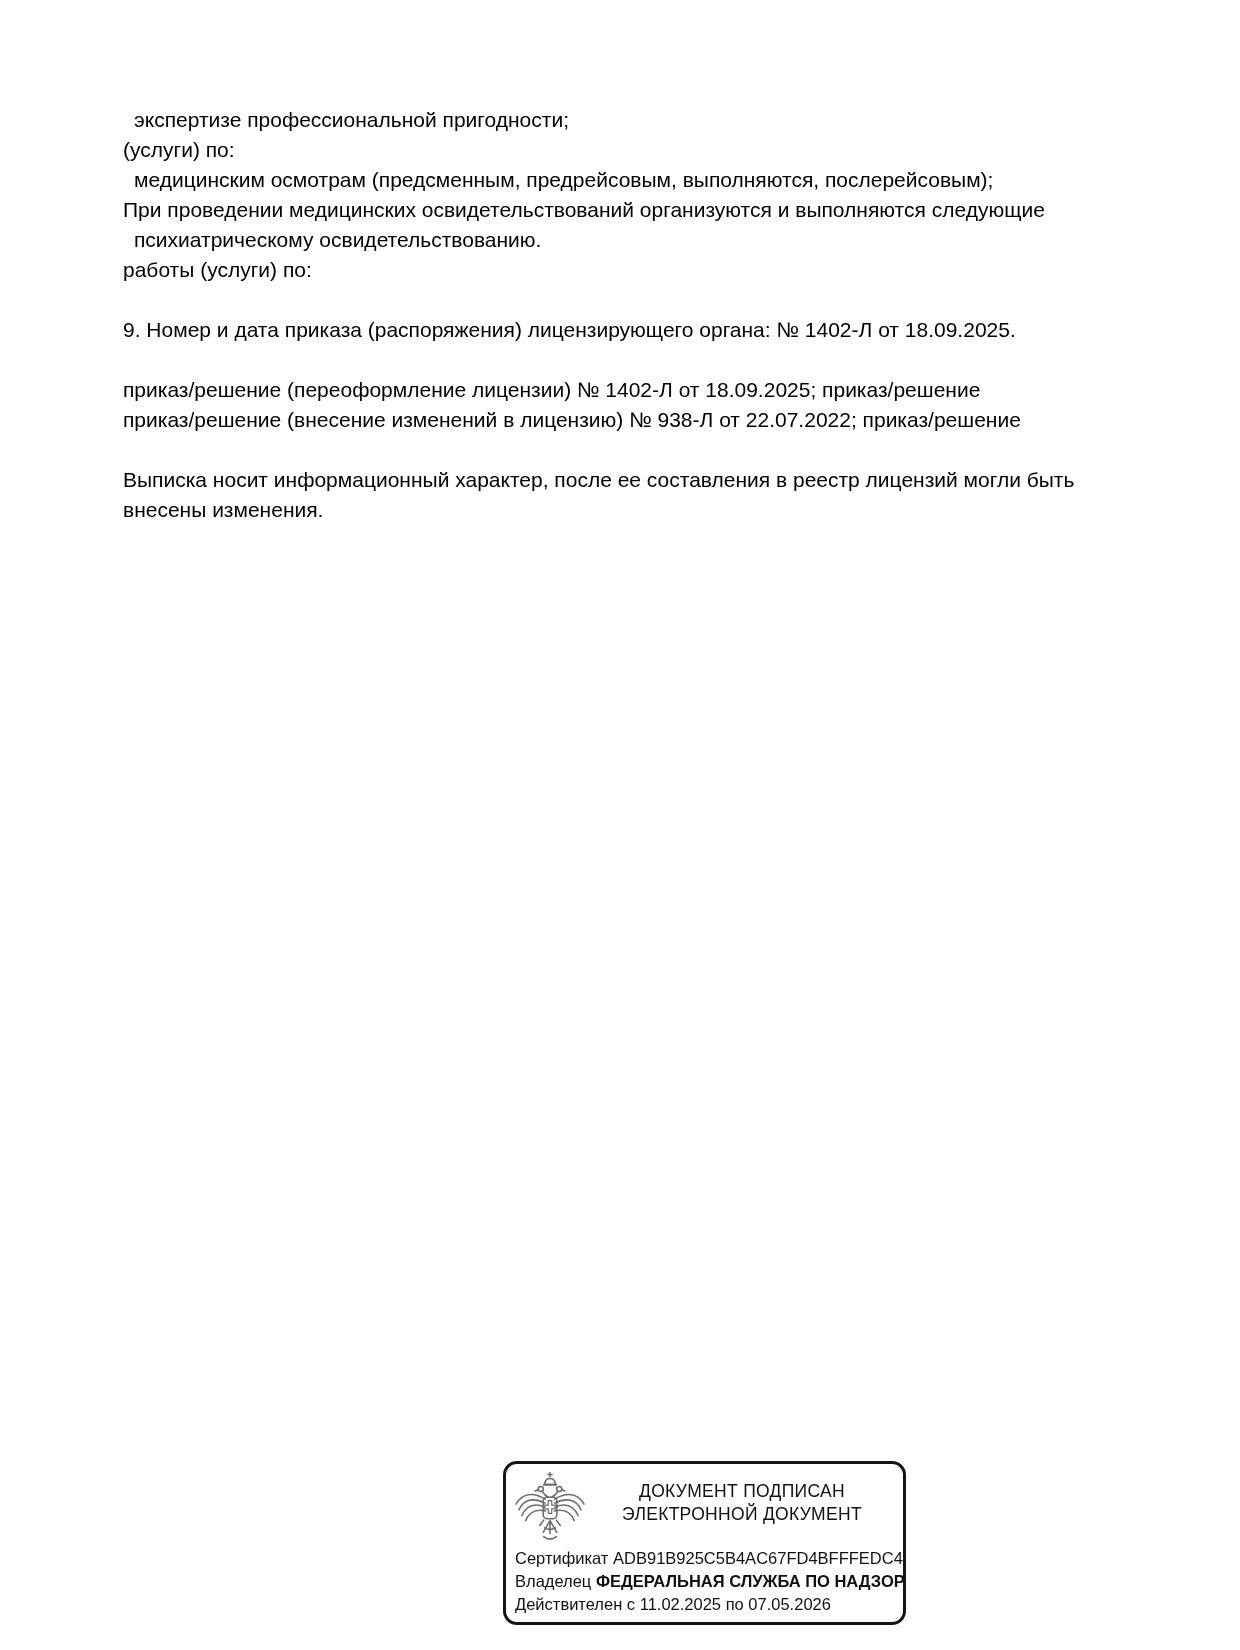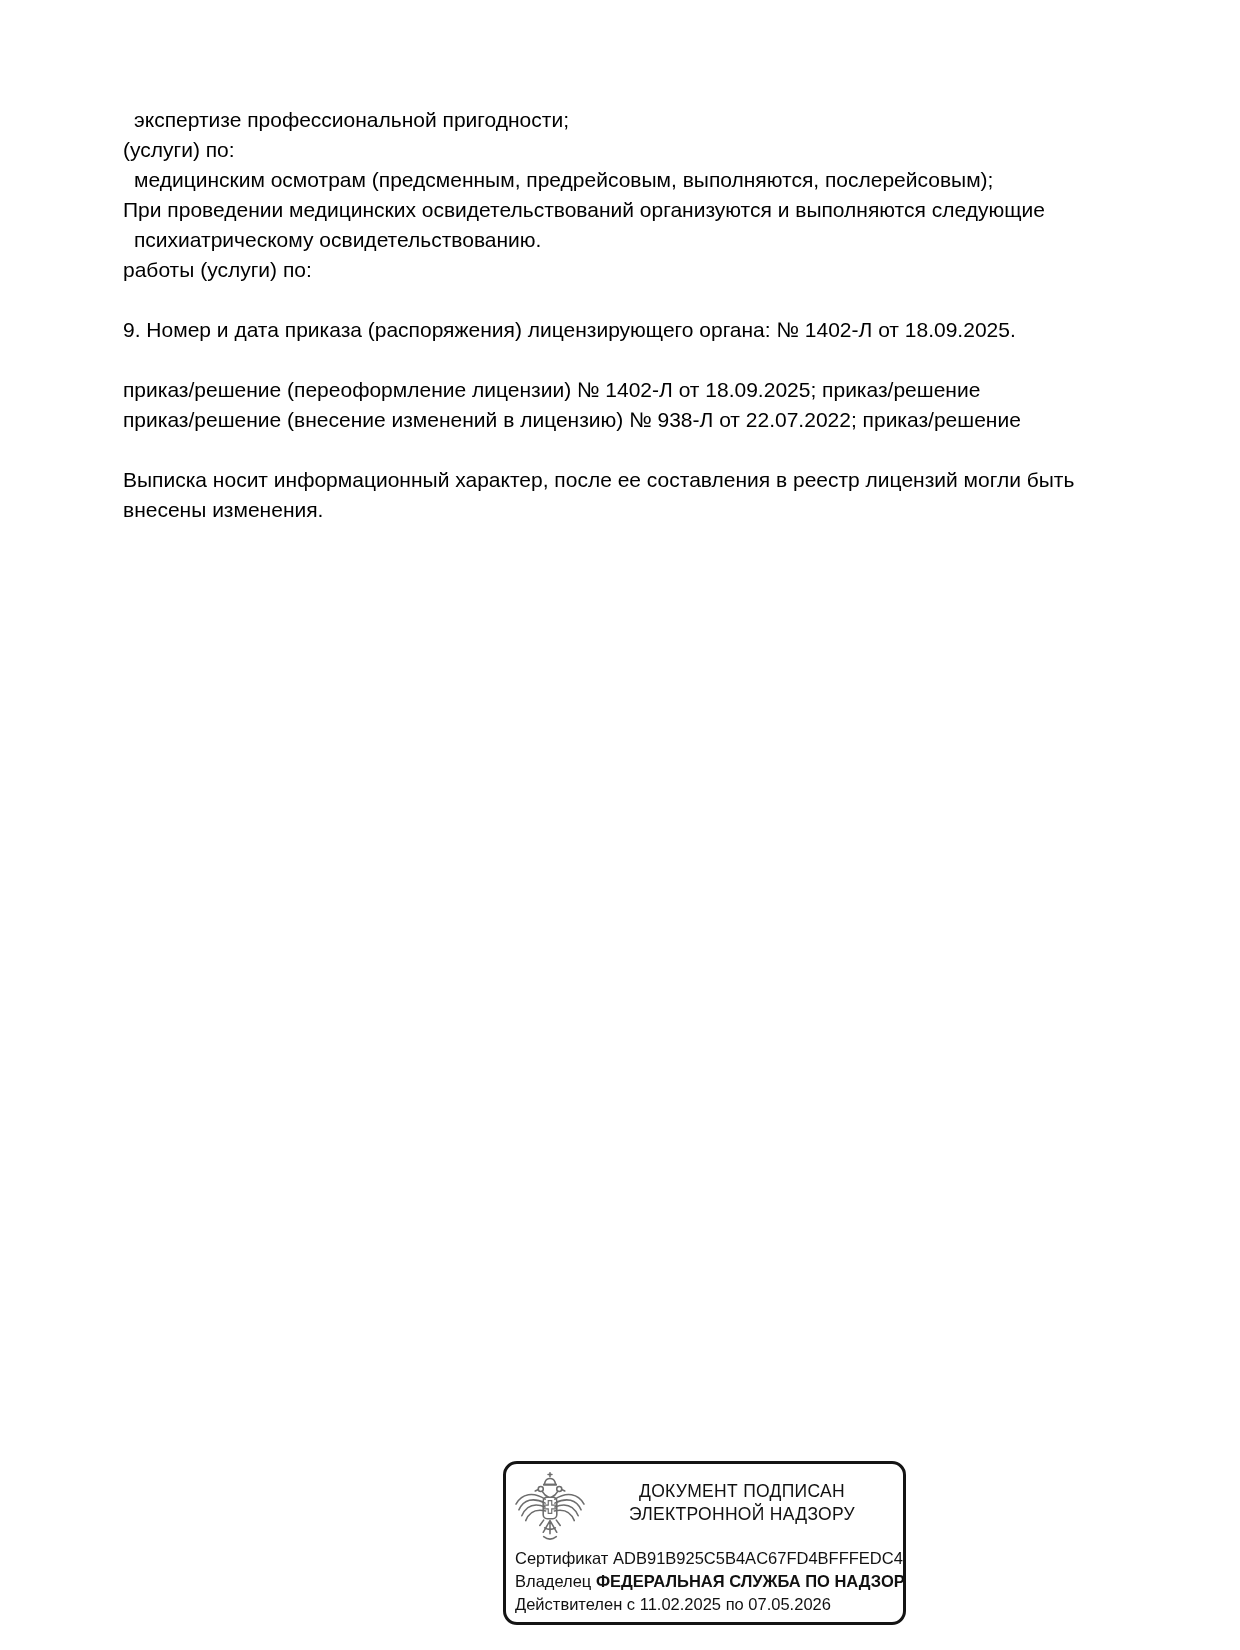--- a/index.html
+++ b/index.html
@@ -88,21 +88,21 @@
 
       <path d="M31.5 49.5 l-4 5.5 M44.5 49.5 l4 5.5"></path>
 
       <path d="M38 50 l-7 12 M38 50 v13.5 M38 50 l7 12"></path>
       <path d="M32.5 57.5 q5.5 3 11 0"></path>
       <path d="M31.5 66.5 q6.5 5 13 0"></path>
     </svg>
 
     <div class="stamp-title">
       <div>ДОКУМЕНТ ПОДПИСАН</div>
-      <div>ЭЛЕКТРОННОЙ НАДЗОРУ</div>
+      <div>ЭЛЕКТРОННОЙ ДОКУМЕНТ</div>
     </div>
 
     <div class="stamp-info">
       <div class="info-line"><span>Сертификат</span> <span>ADB91B925C5B4AC67FD4BFFFEDC463AE</span></div>
       <div class="info-line"><span>Владелец</span> <b>ФЕДЕРАЛЬНАЯ СЛУЖБА ПО НАДЗОРУ В СФ</b></div>
       <div class="info-line">Действителен с 11.02.2025 по 07.05.2026</div>
     </div>
 
   </div>
 

